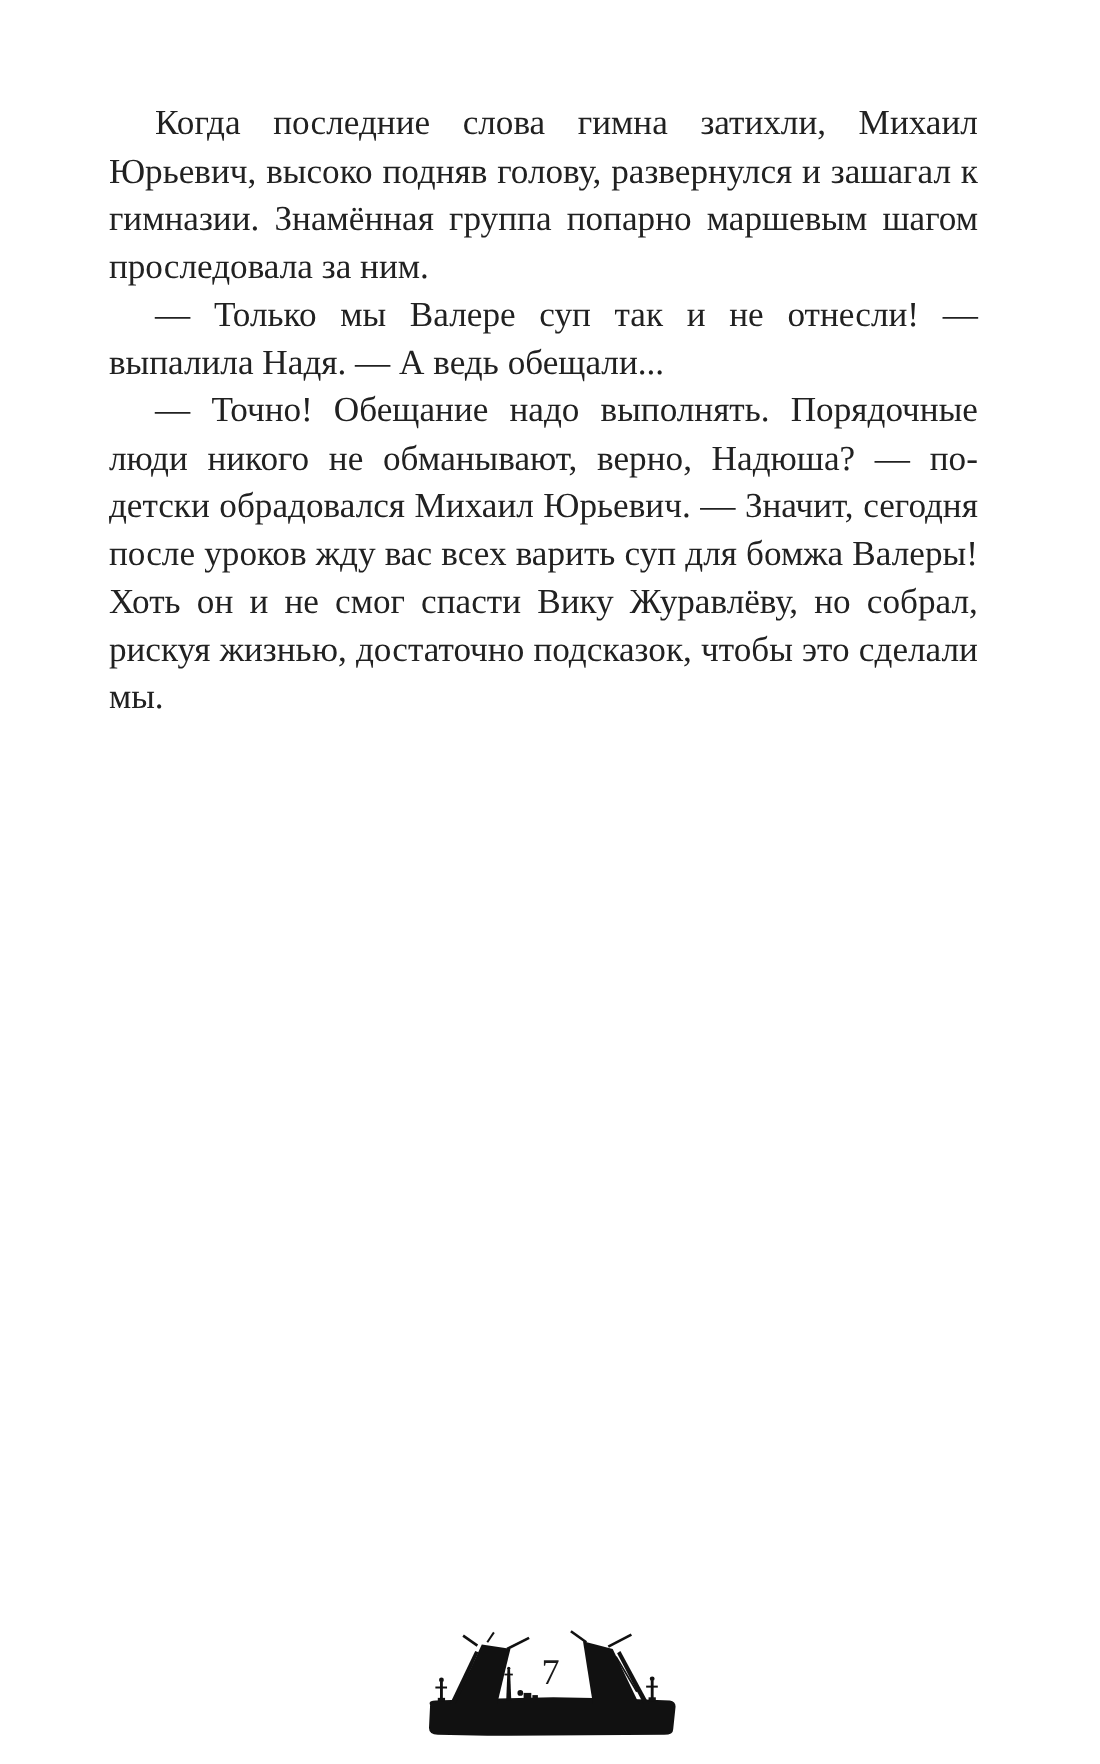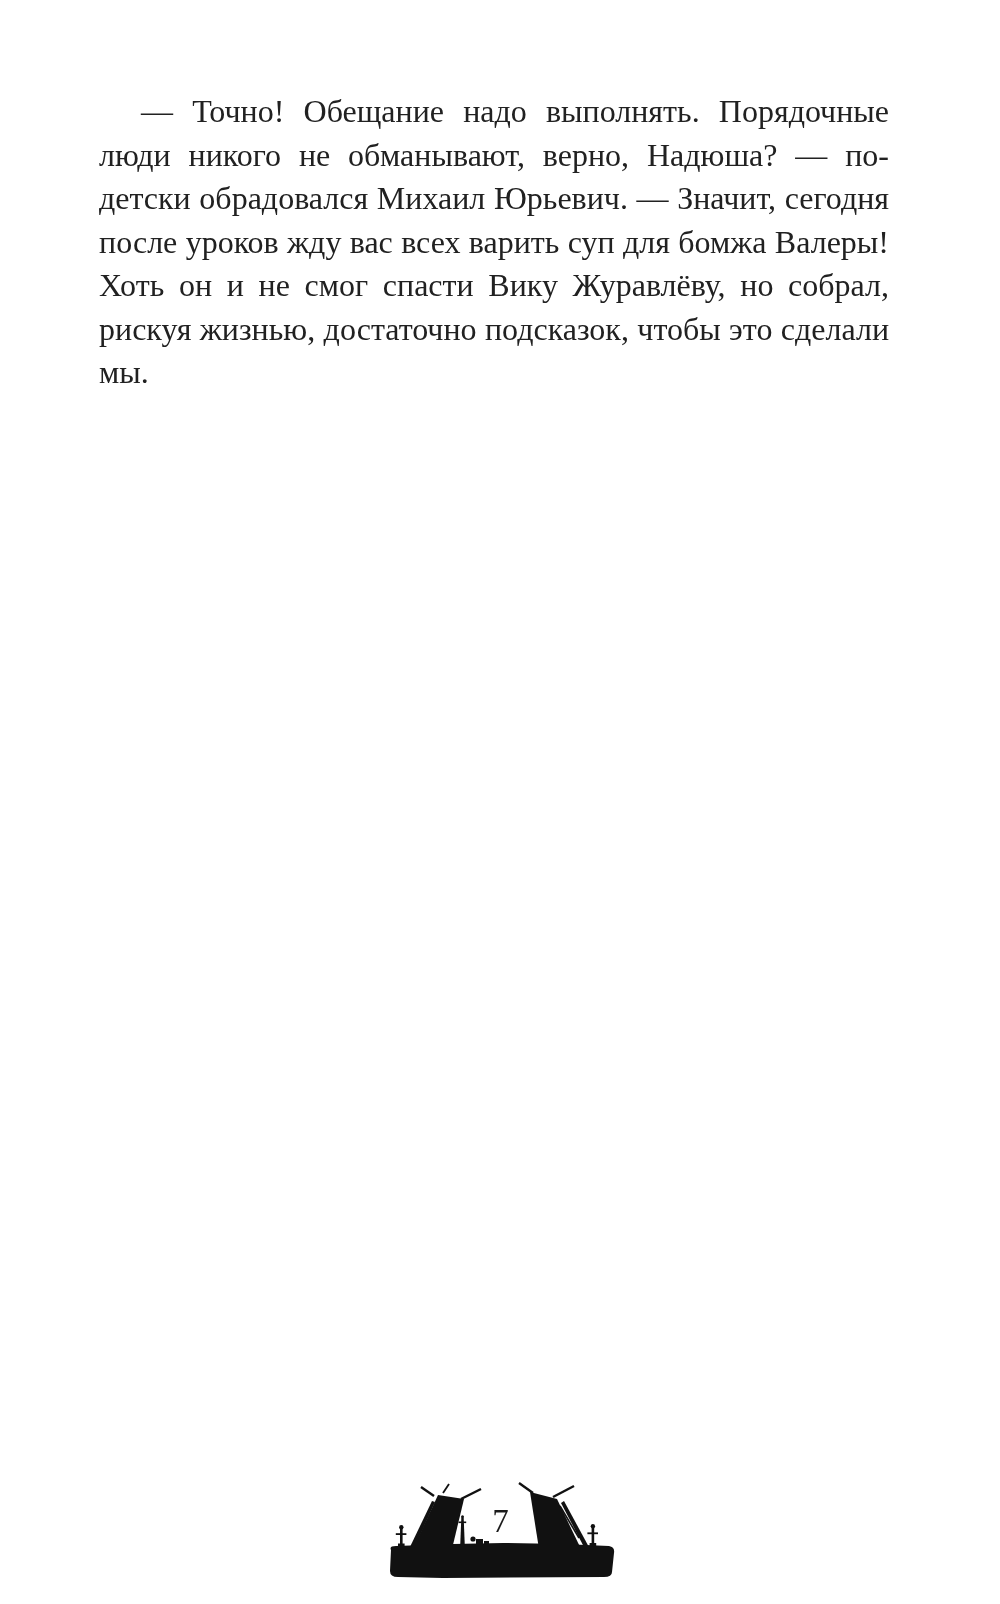--- a/index.html
+++ b/index.html
@@ -55,20 +55,22 @@
     color: #1b1b1b;
     font-family: "Liberation Serif", serif;
   }
 </style>
 </head>
 <body>
 
 <div class="book-page">
 
   <div class="text-block">
+    <p class="para">Когда последние слова гимна затихли, Михаил Юрьевич, высоко подняв голову, развернулся и зашагал к гимназии. Знамённая группа попарно маршевым шагом проследовала за ним.</p>
+    <p class="para">— Только мы Валере суп так и не отнесли! — выпалила Надя. — А ведь обещали...</p>
     <p class="para">— Точно! Обещание надо выполнять. Порядочные люди никого не обманывают, верно, Надюша? — по-детски обрадовался Михаил Юрьевич. — Значит, сегодня после уроков жду вас всех варить суп для бомжа Валеры! Хоть он и не смог спасти Вику Журавлёву, но собрал, рискуя жизнью, достаточно подсказок, чтобы это сделали мы.</p>
   </div>
 
   <div class="page-footer">
     <svg class="bridge-svg" viewBox="0 0 235 106" xmlns="http://www.w3.org/2000/svg">
       <g fill="#111111" stroke="none">
 
         <path d="M8,74 Q6,70 13,70 L70,68 L120,67 L180,68 L226,70 Q232,71 231,77 L229,96 Q229,101 221,101 L60,102 L15,101 Q7,101 7,95 Z"></path>
 
         <rect x="93" y="63" width="7" height="6"></rect>

